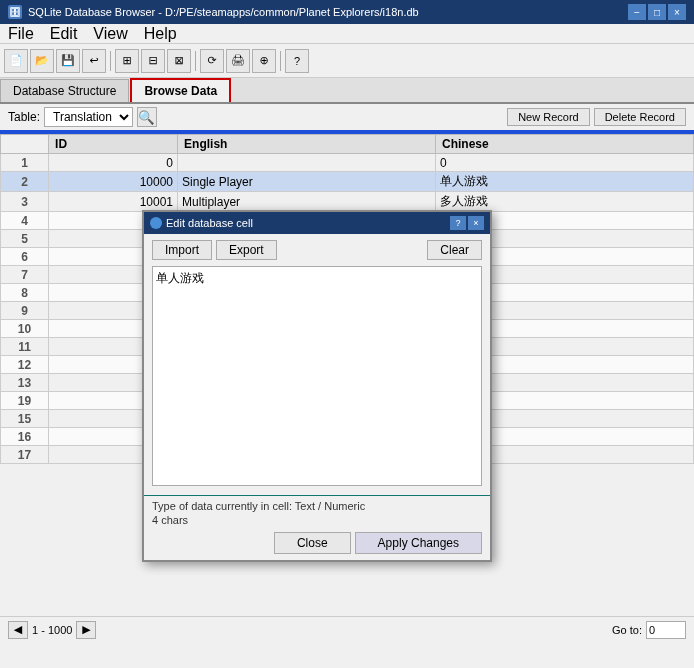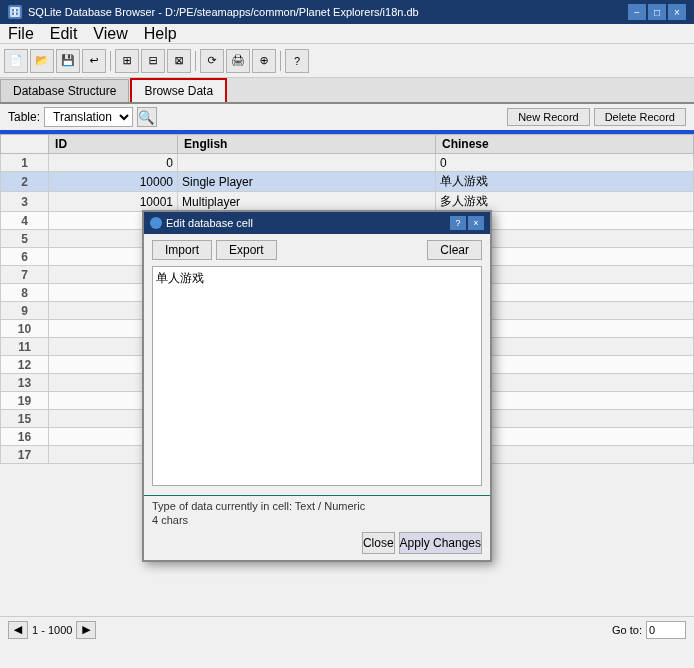--- a/index.html
+++ b/index.html
@@ -114,21 +114,21 @@
       border: 1px solid #aaa;
       border-bottom: none;
       background: #d8d8d8;
       font-size: 12px;
       margin-right: 1px;
     }
     .tab.active {
       background: #f0f0f0;
       border: 2px solid #cc0000;
       border-bottom: none;
-      font-weight: normal;
+      font-weight: bold;
     }
 
     
     .table-bar {
       background: #f0f0f0;
       padding: 4px 8px;
       display: flex;
       align-items: center;
       justify-content: space-between;
       border-bottom: 4px solid #1d4ed8;
@@ -332,21 +332,21 @@
     }
     .modal-footer-info { font-size: 11px; color: #333; margin-bottom: 2px; }
     .modal-footer-chars { font-size: 11px; color: #333; }
     .modal-footer-btns {
       display: flex;
       justify-content: flex-end;
       gap: 4px;
       margin-top: 6px;
     }
     .modal-footer-btn {
-      padding: 3px 0;
+      padding: 3px 22px;
       background: #e8e8e8;
       border: 1px solid #aaa;
       cursor: pointer;
       font-size: 12px;
     }
     .modal-footer-btn.apply {
       background: #d8d8e8;
     }
 
     

